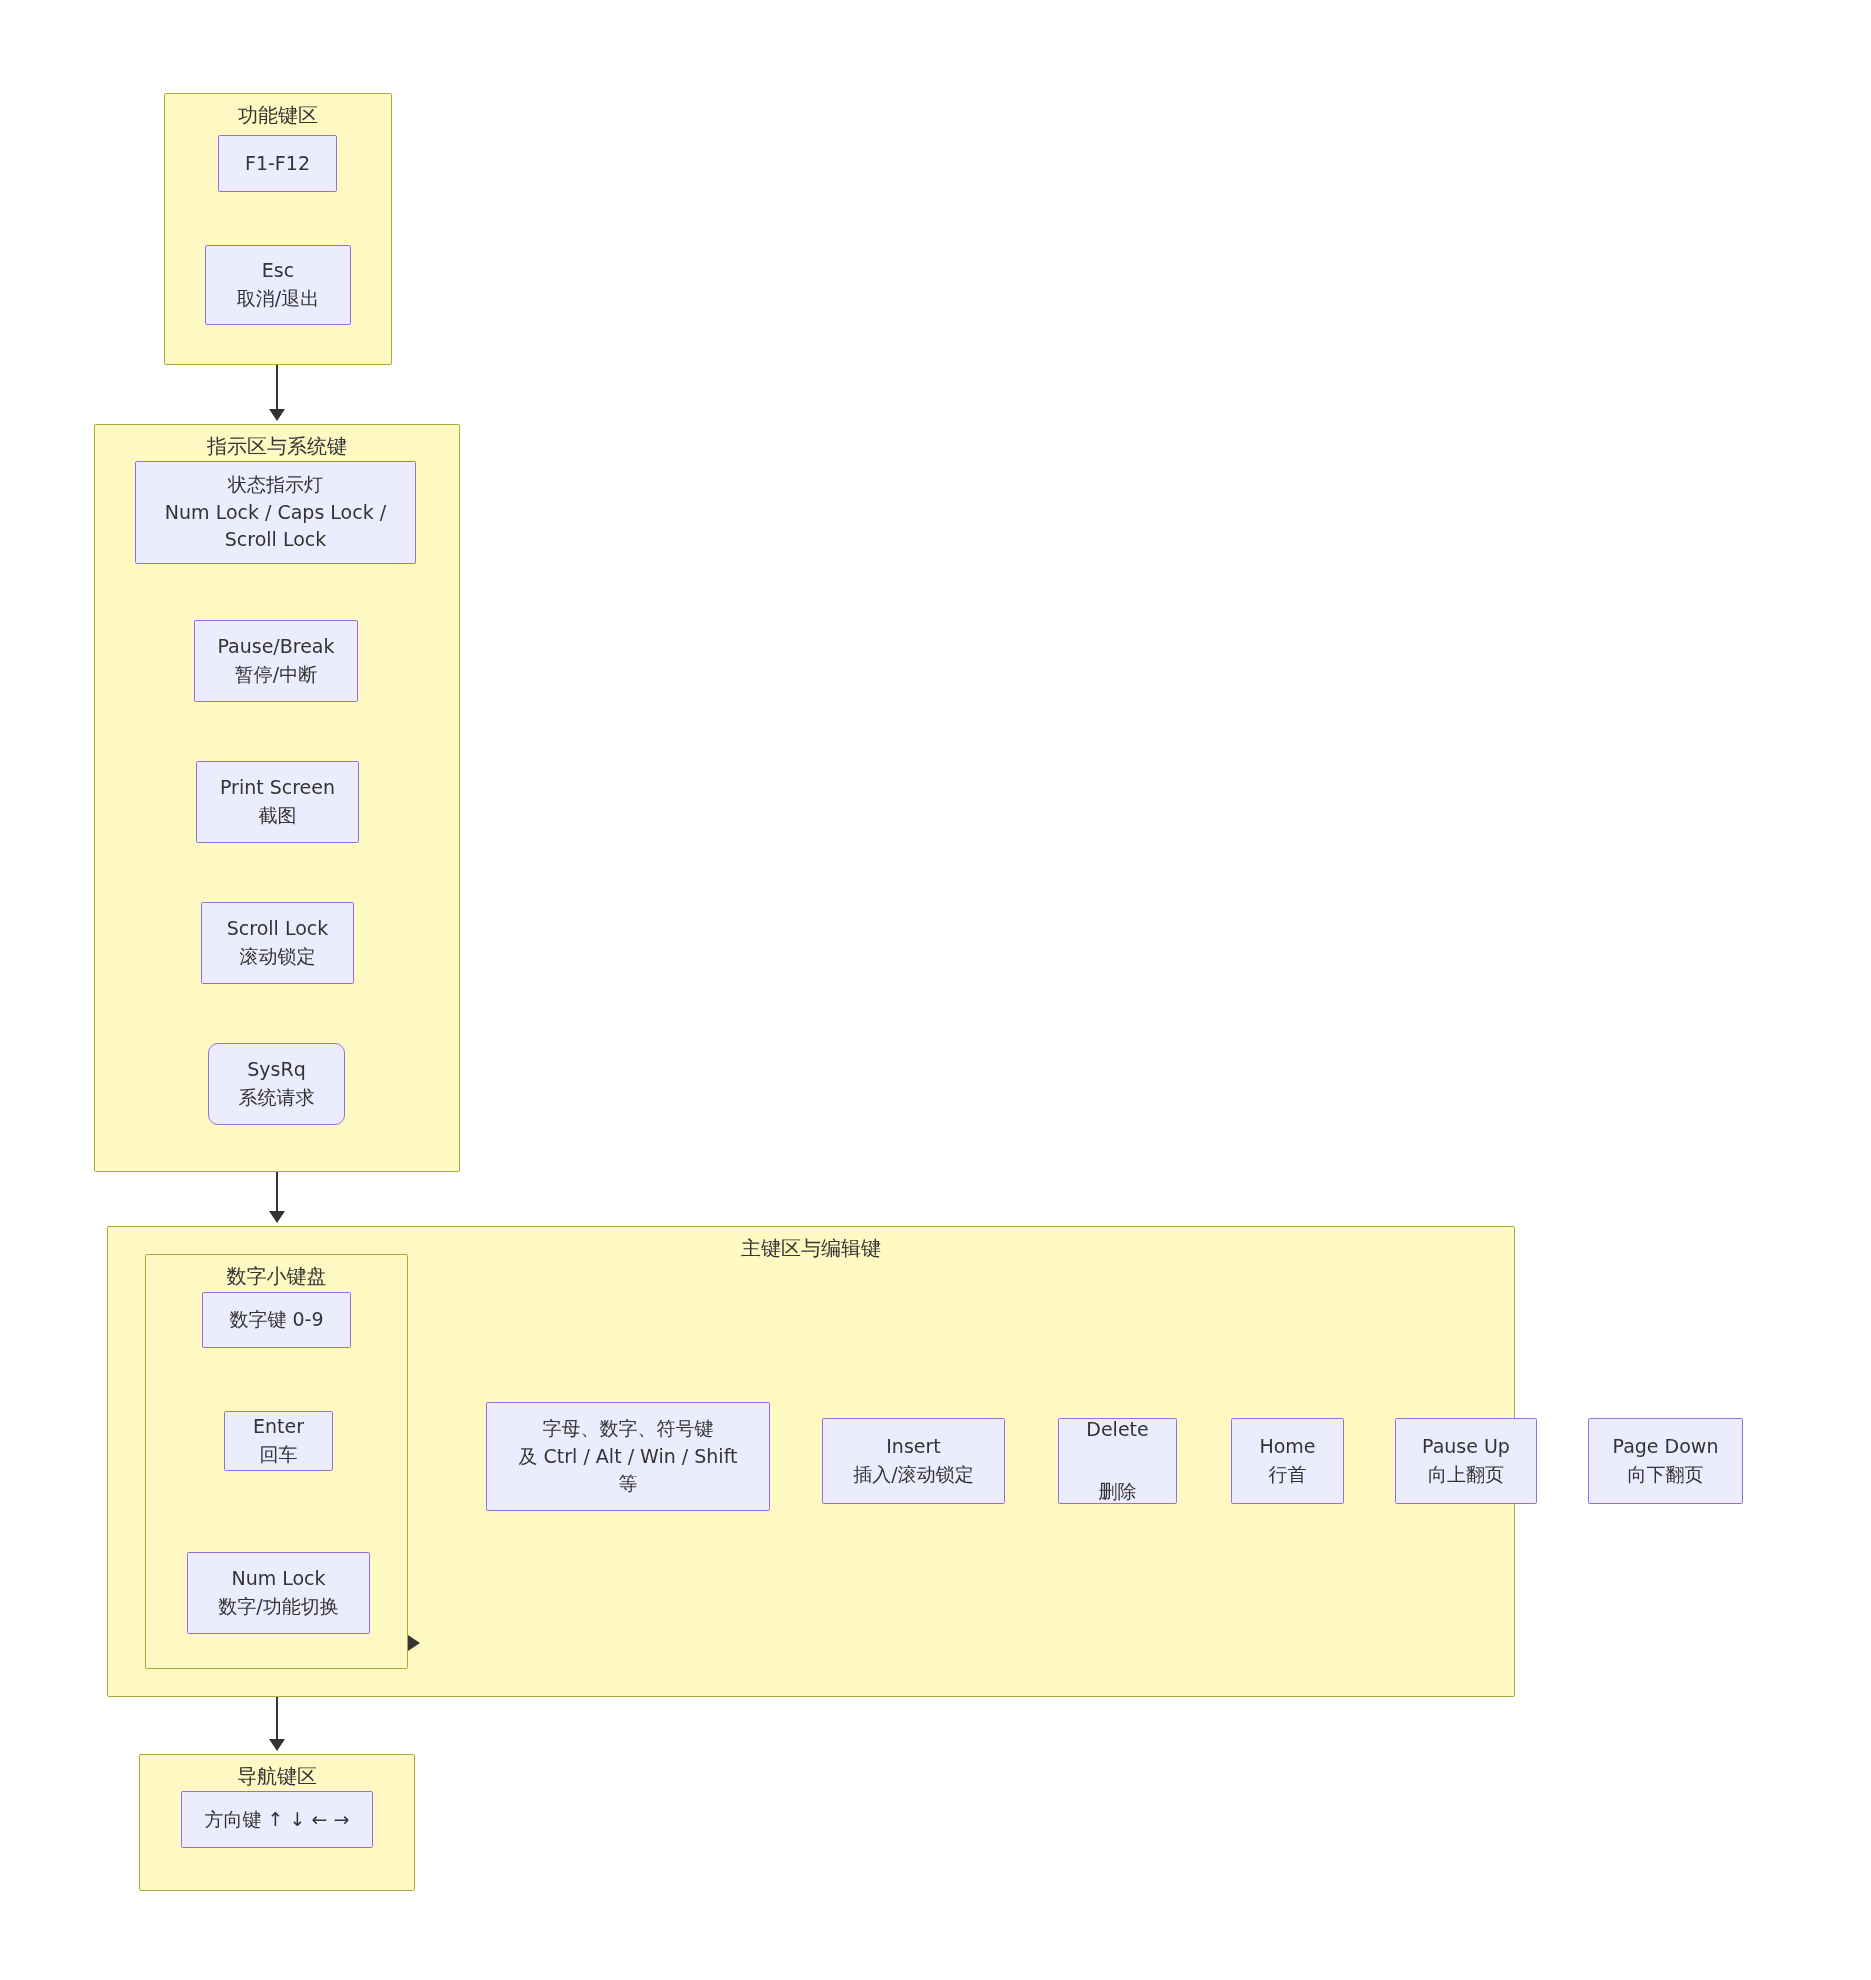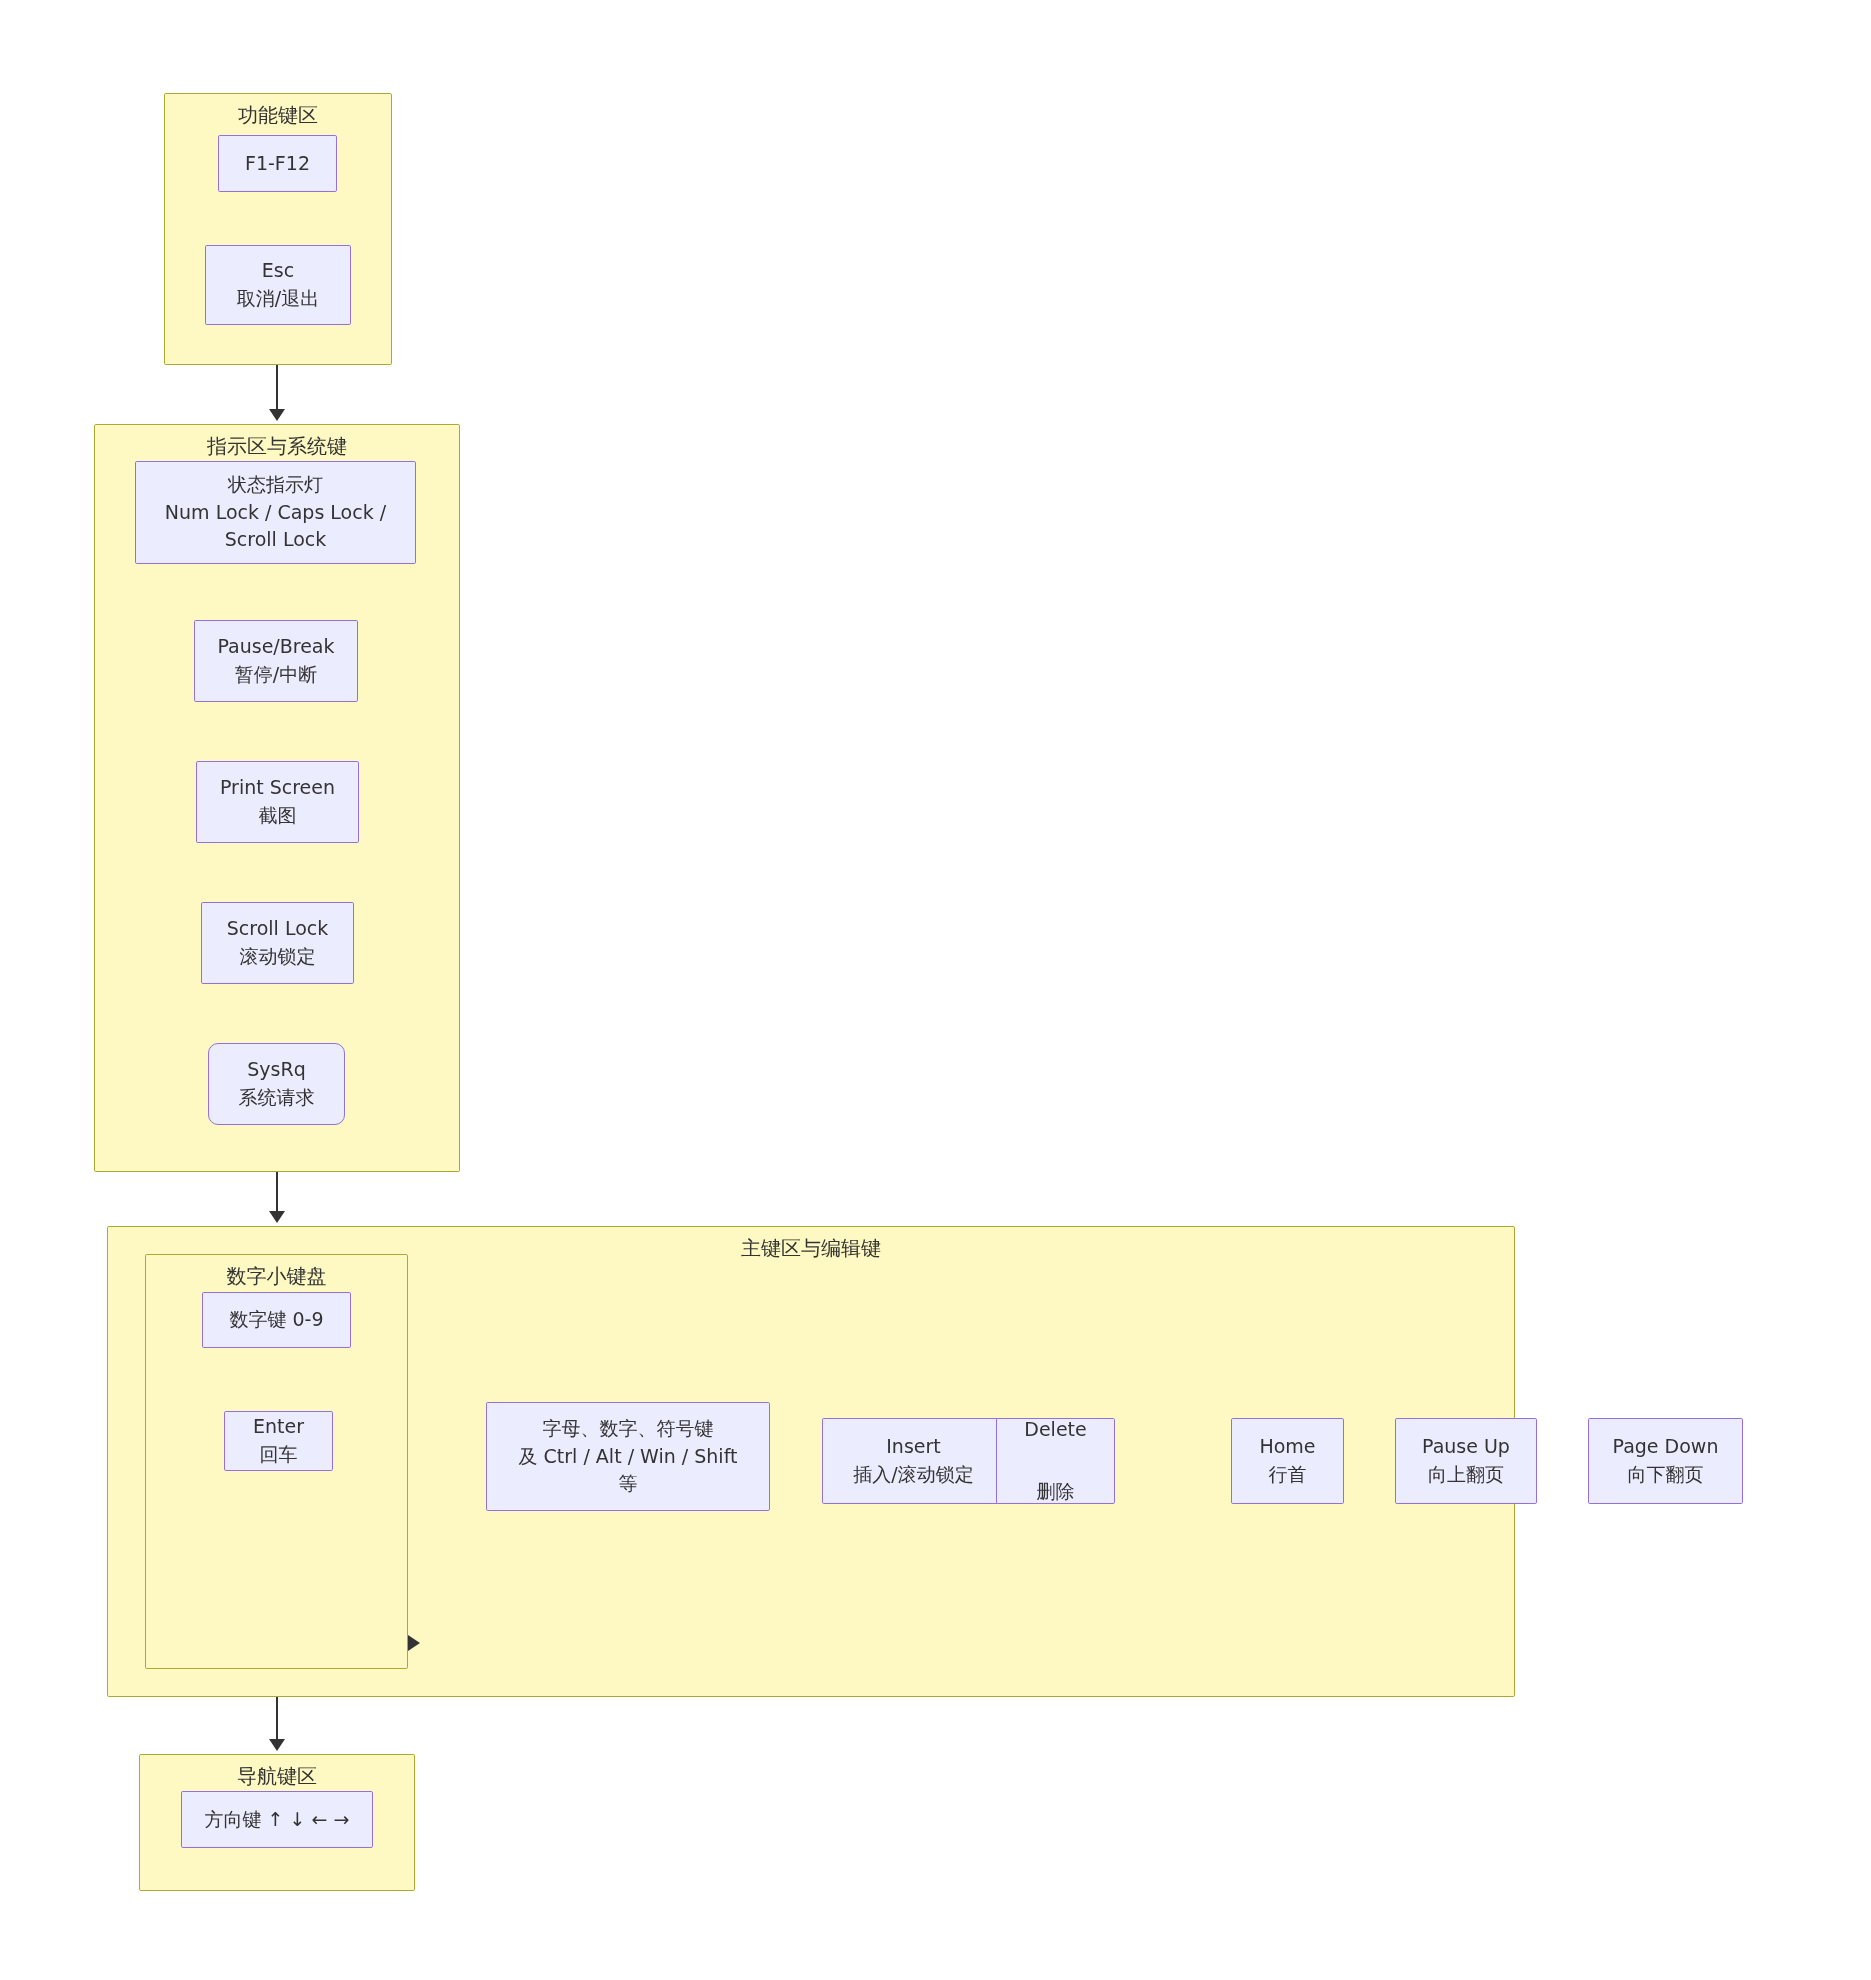--- a/index.html
+++ b/index.html
@@ -124,33 +124,37 @@
   <div class="cluster" style="left:145px;top:1254px;width:263px;height:415px;">
     <div class="cluster-title" style="top:11px;">数字小键盘</div>
   </div>
   <div class="node" style="left:202px;top:1292px;width:149px;height:56px;">
     <span class="ln">数字键 0-9</span>
   </div>
   <div class="node" style="left:224px;top:1411px;width:109px;height:60px;">
     <span class="ln">Enter</span>
     <span class="ln">回车</span>
   </div>
+  <div class="node" style="left:187px;top:1552px;width:183px;height:82px;">
+    <span class="ln">Num Lock</span>
+    <span class="ln">数字/功能切换</span>
+  </div>
 
   <div class="arrow-right" style="left:408px;top:1635px;"></div>
 
   <div class="node" style="left:486px;top:1402px;width:284px;height:109px;">
     <span class="ln">字母、数字、符号键</span>
     <span class="ln">及 Ctrl / Alt / Win / Shift</span>
     <span class="ln">等</span>
   </div>
   <div class="node" style="left:822px;top:1418px;width:183px;height:86px;">
     <span class="ln">Insert</span>
     <span class="ln">插入/滚动锁定</span>
   </div>
-  <div class="node" style="left:996px;top:1418px;width:119px;height:86px;gap:34px;">
+  <div class="node" style="left:1058px;top:1418px;width:119px;height:86px;gap:34px;">
     <span class="ln">Delete</span>
     <span class="ln">删除</span>
   </div>
   <div class="node" style="left:1231px;top:1418px;width:113px;height:86px;">
     <span class="ln">Home</span>
     <span class="ln">行首</span>
   </div>
   <div class="node" style="left:1395px;top:1418px;width:142px;height:86px;">
     <span class="ln">Pause Up</span>
     <span class="ln">向上翻页</span>

